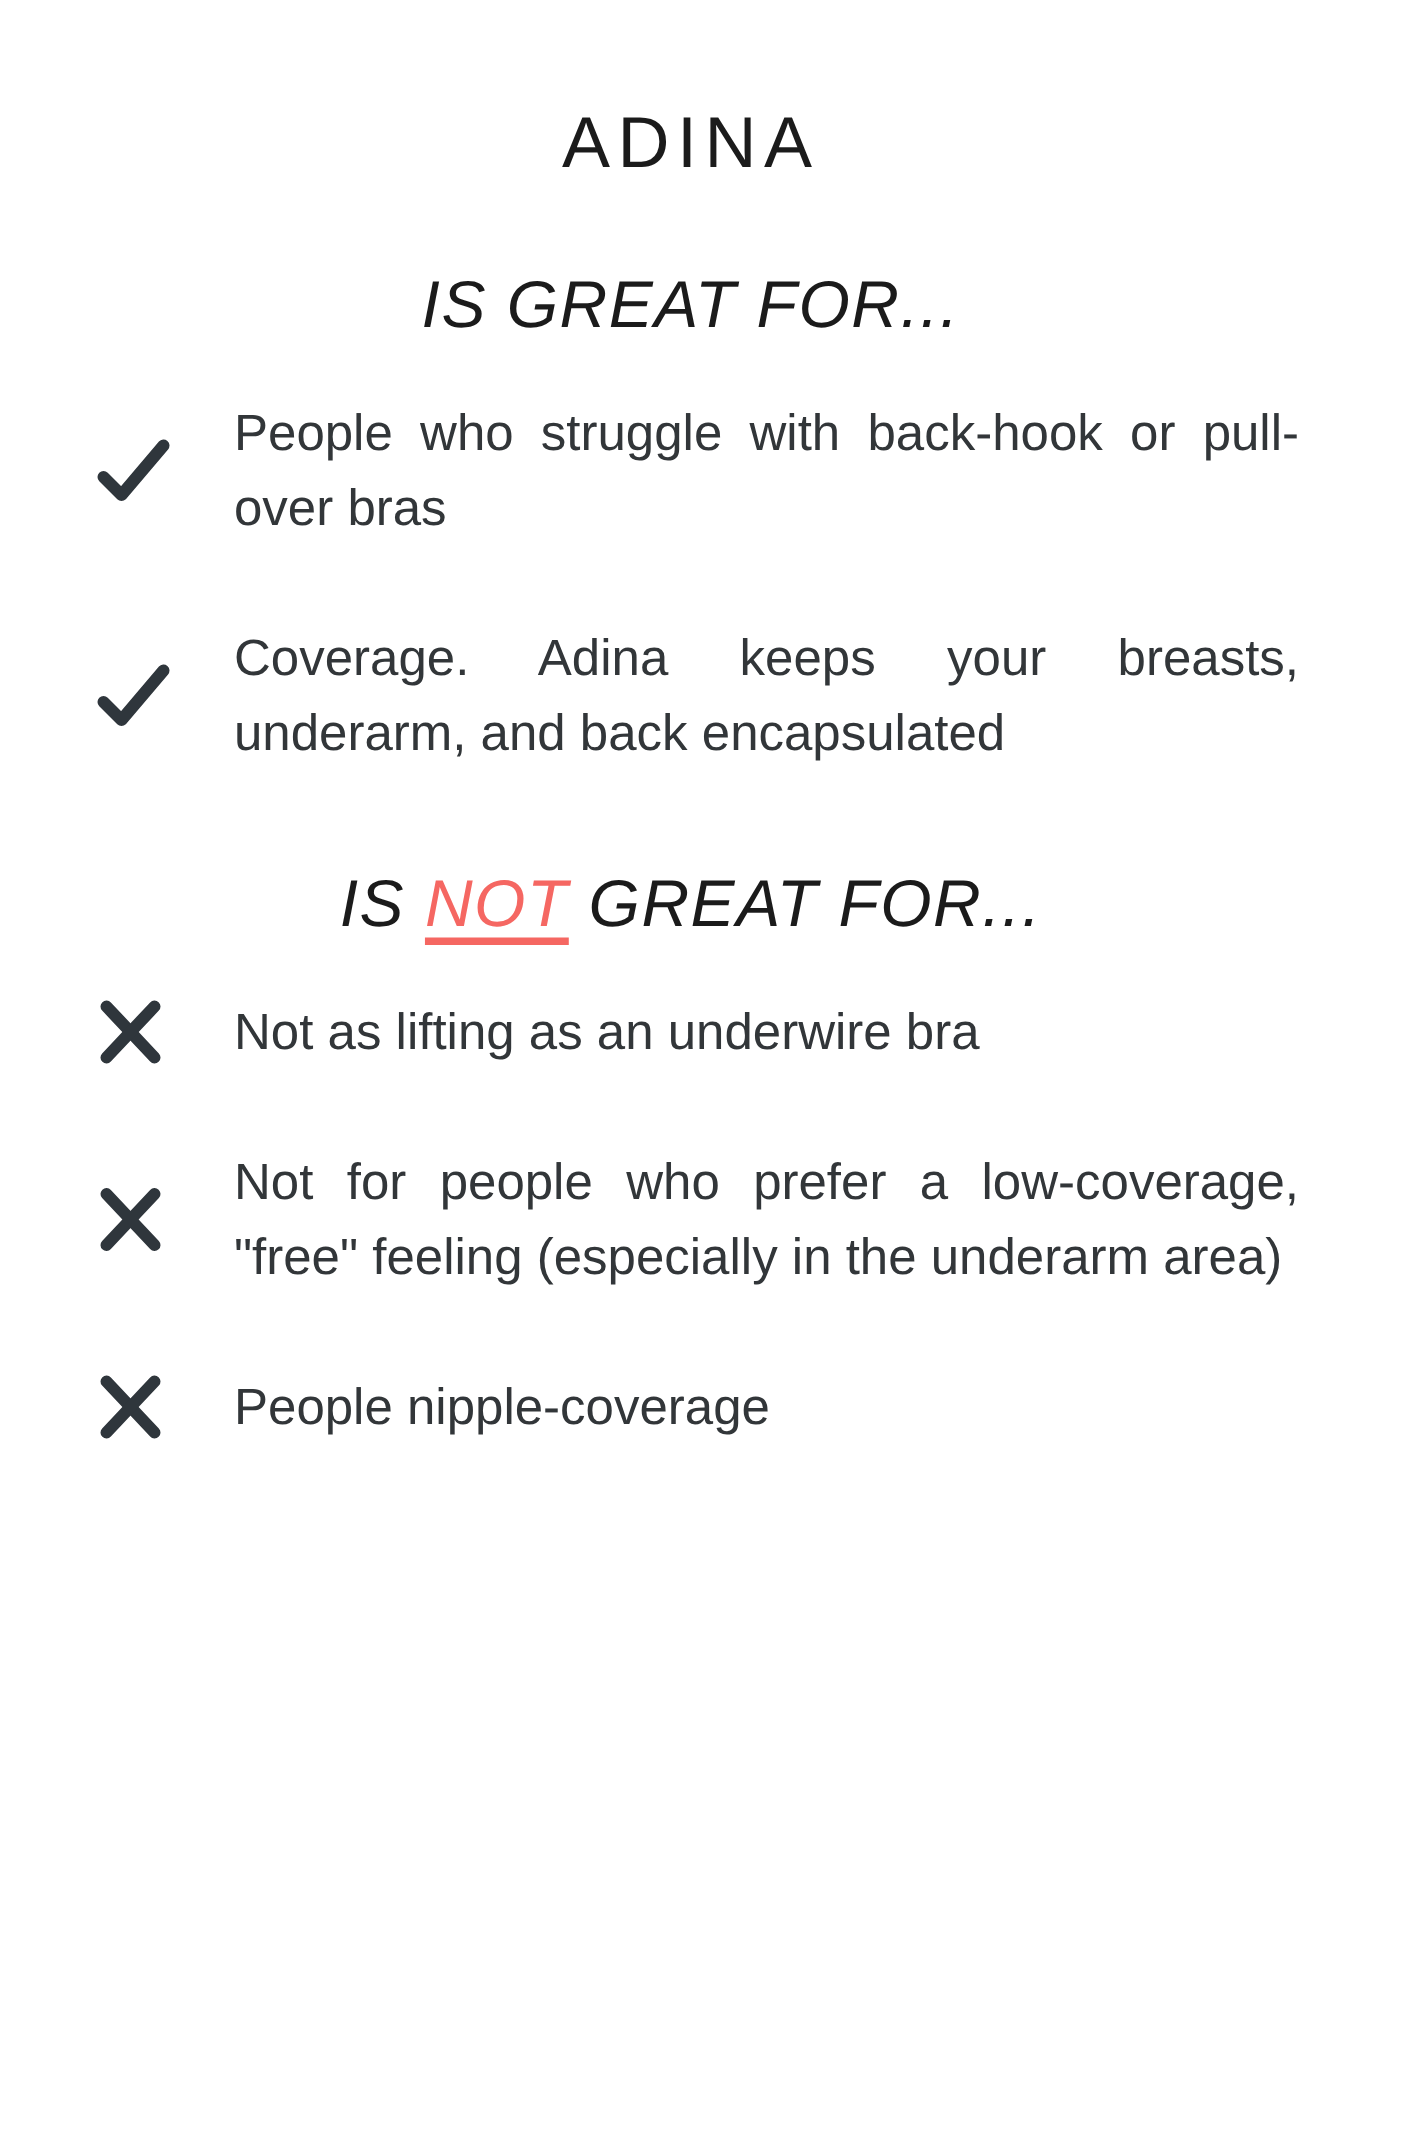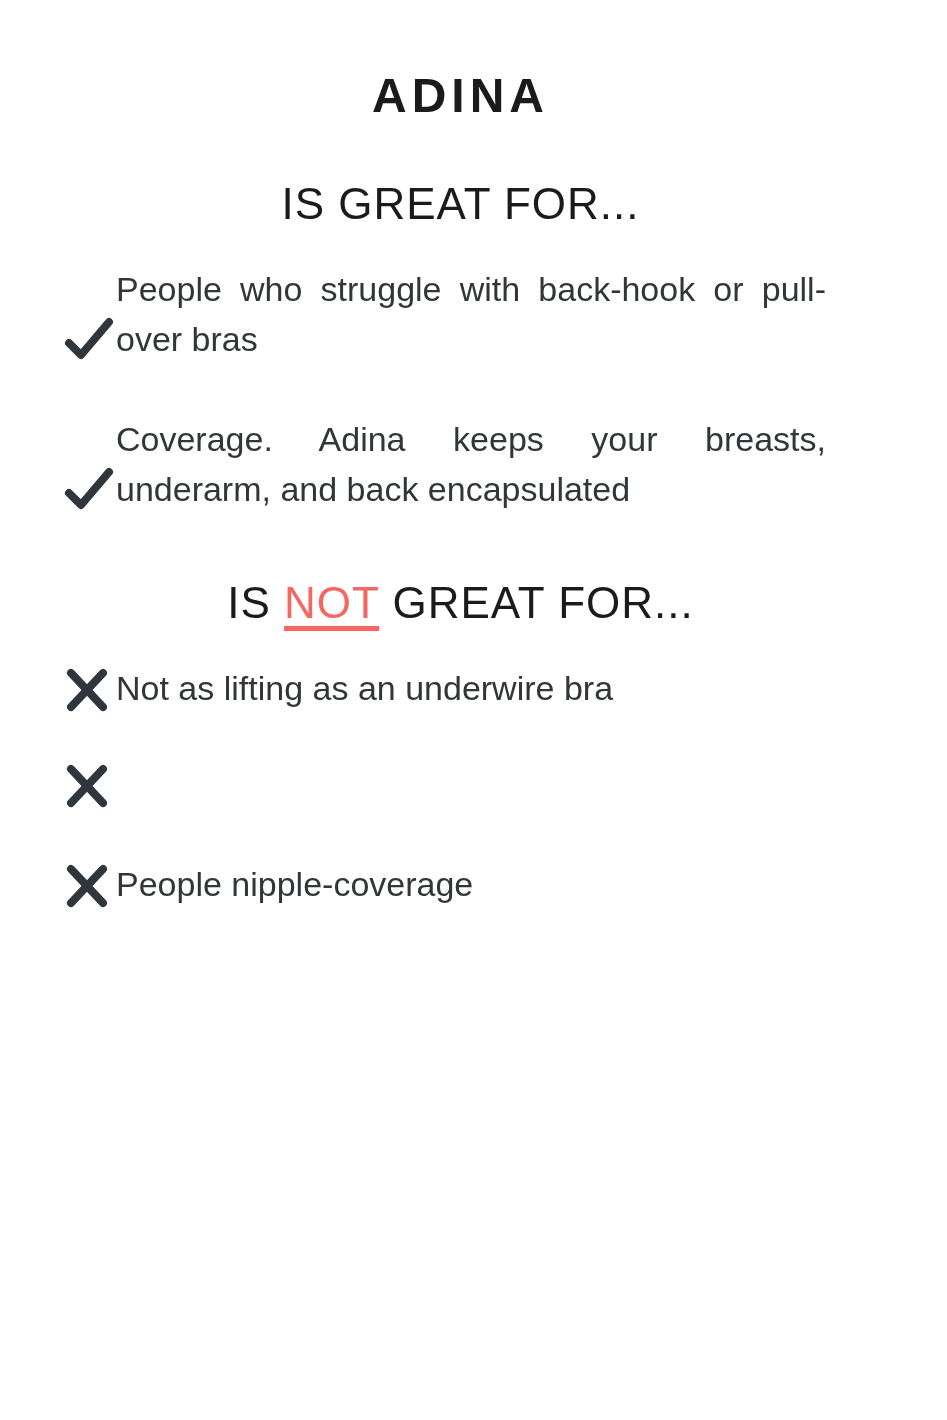--- a/index.html
+++ b/index.html
@@ -17,31 +17,32 @@
   .page {
     box-sizing: border-box;
     width: 947px;
     height: 1420px;
     padding: 68px 90px 0 64px;
   }
   .product-title {
     text-align: center;
     font-size: 48px;
     line-height: 55px;
-    font-weight: 700;
+    font-weight: 400;
     letter-spacing: 5px;
     color: var(--heading-text, #1b1b1b);
   }
   .section-heading {
     text-align: center;
     font-size: 44px;
     line-height: 53px;
     font-weight: 300;
     letter-spacing: 1px;
     color: var(--heading-text, #1b1b1b);
+    font-style: italic;
   }
   .section-heading.great {
     margin-top: 54px;
   }
   .section-heading.not-great {
     margin-top: 62px;
   }
   .not-word {
     color: var(--not-accent, #f56762);
     text-decoration: underline;
@@ -49,22 +50,23 @@
     text-decoration-thickness: 5px;
     text-underline-offset: 8px;
   }
   .item-list {
     margin-top: 34px;
   }
   .item-list.cross-list {
   }
   .item {
     display: flex;
-    align-items: flex-end;
+    align-items: center;
     margin-bottom: 50px;
+    gap: 40px;
   }
   .item:last-child {
     margin-bottom: 0;
   }
   .item-icon {
     flex: 0 0 52px;
     display: flex;
     align-items: center;
     justify-content: flex-start;
     color: var(--icon, #2f363c);
@@ -131,20 +133,21 @@
       <span class="item-text">Not as lifting as an underwire bra</span>
     </div>
 
     <div class="item">
       <span class="item-icon">
         <svg width="46" height="46" viewBox="0 0 46 46" fill="none" stroke="currentColor" stroke-width="8" stroke-linecap="round">
           <path d="M7 6 L39 40"></path>
           <path d="M39 6 L7 40"></path>
         </svg>
       </span>
+      <span class="item-text">Not for people who prefer a low-coverage, "free" feeling (especially in the underarm area)</span>
     </div>
 
     <div class="item">
       <span class="item-icon">
         <svg width="46" height="46" viewBox="0 0 46 46" fill="none" stroke="currentColor" stroke-width="8" stroke-linecap="round">
           <path d="M7 6 L39 40"></path>
           <path d="M39 6 L7 40"></path>
         </svg>
       </span>
       <span class="item-text">People nipple-coverage</span>

